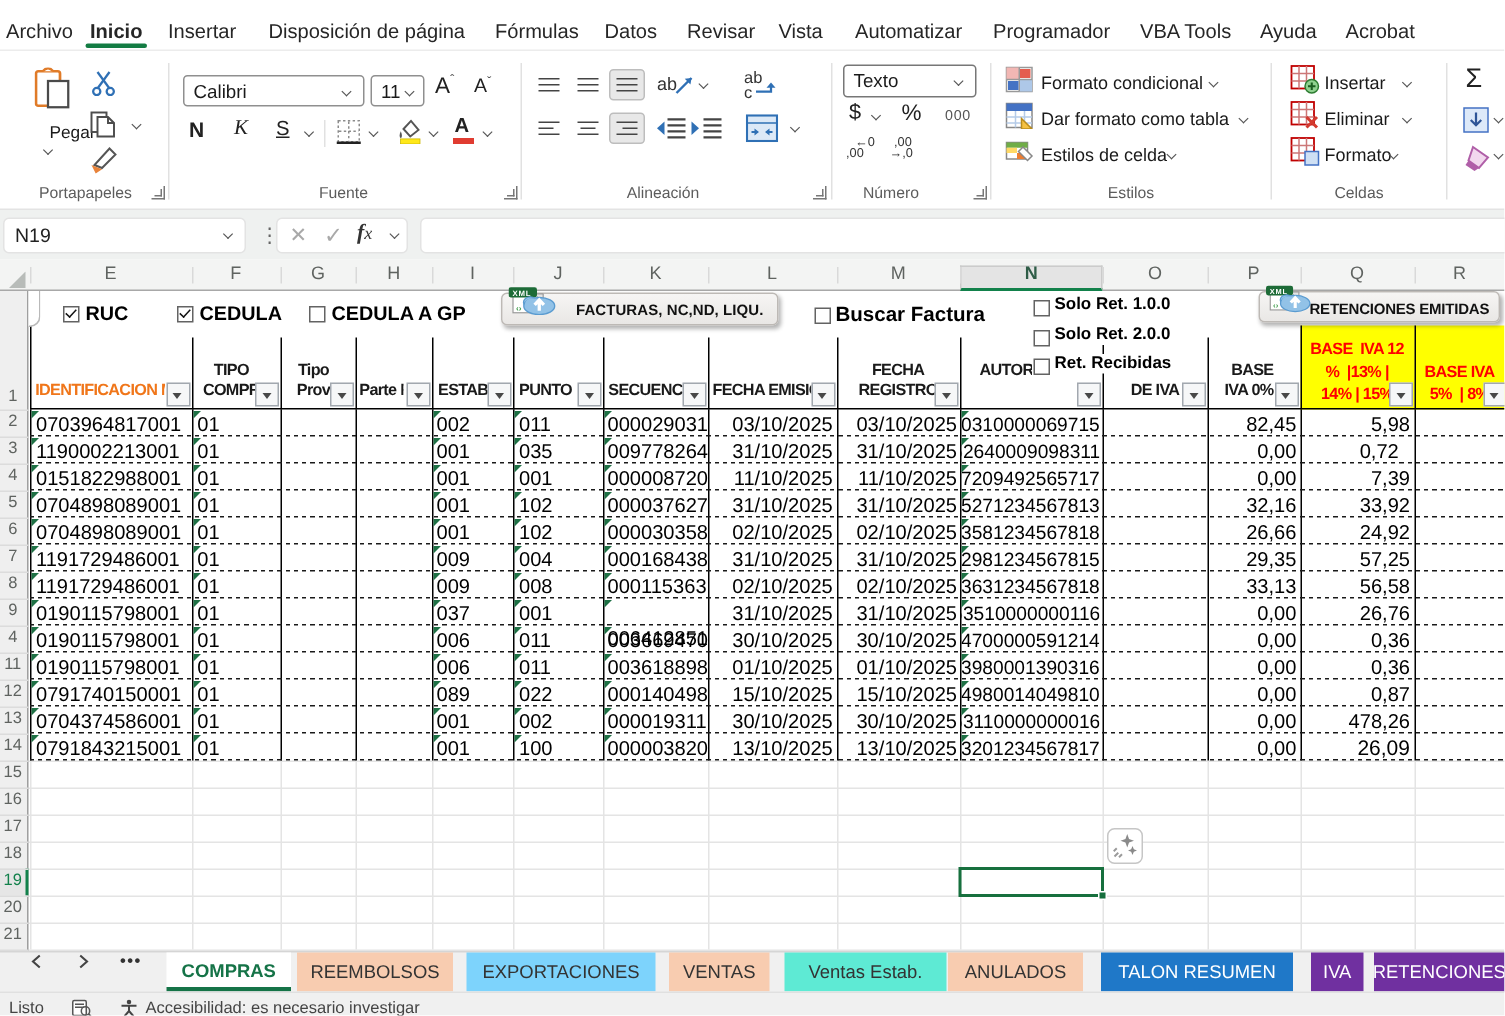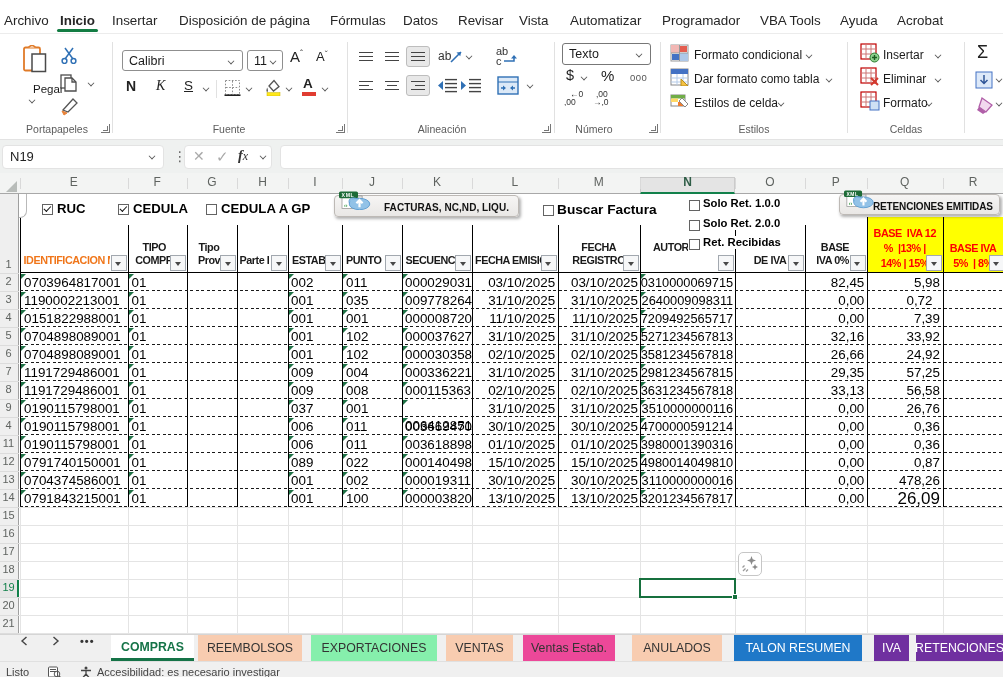--- a/index.html
+++ b/index.html
@@ -570,21 +570,21 @@
 <div class="gtri" style="left:21.2px;top:151.89999999999998px"></div>
 <div class="gtri" style="left:128.7px;top:151.89999999999998px"></div>
 <div class="gtri" style="left:289.2px;top:151.89999999999998px"></div>
 <div class="gtri" style="left:343.2px;top:151.89999999999998px"></div>
 <div class="gtri" style="left:403.2px;top:151.89999999999998px"></div>
 <div class="gtri" style="left:641.2px;top:151.89999999999998px"></div>
 <div class="cellt" style="left:24px;top:171.29999999999998px;line-height:13.5px;font-size:13.4px;">1191729486001</div>
 <div class="cellt" style="left:131.5px;top:171.29999999999998px;line-height:13.5px;font-size:13.4px;">01</div>
 <div class="cellt" style="left:291px;top:171.29999999999998px;line-height:13.5px;font-size:13.4px;">009</div>
 <div class="cellt" style="left:346px;top:171.29999999999998px;line-height:13.5px;font-size:13.4px;">004</div>
-<div class="cellt" style="left:405px;top:171.29999999999998px;line-height:13.5px;font-size:13.4px;">000336221</div>
+<div class="cellt" style="left:405px;top:171.29999999999998px;line-height:13.5px;font-size:13.4px;">000168438</div>
 <div class="cellt" style="left:475px;top:171.29999999999998px;line-height:13.5px;font-size:13.4px;width:80.2px;text-align:right;">31/10/2025</div>
 <div class="cellt" style="left:560.5px;top:171.29999999999998px;line-height:13.5px;font-size:13.4px;width:77.5px;text-align:right;">31/10/2025</div>
 <div class="cellt" style="left:640.8px;top:171.29999999999998px;width:92.4px;line-height:13.5px;font-size:12.8px;text-align:right;overflow:hidden;direction:rtl"><span style="unicode-bidi:plaintext">52981234567815</span></div>
 <div class="cellt" style="left:805px;top:171.29999999999998px;line-height:13.5px;font-size:13.4px;width:59.3px;text-align:right;">29,35</div>
 <div class="cellt" style="left:866.5px;top:171.29999999999998px;line-height:13.5px;font-size:13.4px;width:73.5px;text-align:right;">57,25</div>
 <div class="gtri" style="left:21.2px;top:169.89999999999998px"></div>
 <div class="gtri" style="left:128.7px;top:169.89999999999998px"></div>
 <div class="gtri" style="left:289.2px;top:169.89999999999998px"></div>
 <div class="gtri" style="left:343.2px;top:169.89999999999998px"></div>
 <div class="gtri" style="left:403.2px;top:169.89999999999998px"></div>
@@ -687,21 +687,21 @@
 <div class="gtri" style="left:641.2px;top:277.9px"></div>
 <div class="cellt" style="left:24px;top:297.3px;line-height:13.5px;font-size:13.4px;">0791843215001</div>
 <div class="cellt" style="left:131.5px;top:297.3px;line-height:13.5px;font-size:13.4px;">01</div>
 <div class="cellt" style="left:291px;top:297.3px;line-height:13.5px;font-size:13.4px;">001</div>
 <div class="cellt" style="left:346px;top:297.3px;line-height:13.5px;font-size:13.4px;">100</div>
 <div class="cellt" style="left:405px;top:297.3px;line-height:13.5px;font-size:13.4px;">000003820</div>
 <div class="cellt" style="left:475px;top:297.3px;line-height:13.5px;font-size:13.4px;width:80.2px;text-align:right;">13/10/2025</div>
 <div class="cellt" style="left:560.5px;top:297.3px;line-height:13.5px;font-size:13.4px;width:77.5px;text-align:right;">13/10/2025</div>
 <div class="cellt" style="left:640.8px;top:297.3px;width:92.4px;line-height:13.5px;font-size:12.8px;text-align:right;overflow:hidden;direction:rtl"><span style="unicode-bidi:plaintext">53201234567817</span></div>
 <div class="cellt" style="left:805px;top:297.3px;line-height:13.5px;font-size:13.4px;width:59.3px;text-align:right;">0,00</div>
-<div class="cellt" style="left:866.5px;top:297.3px;line-height:13.5px;font-size:17px;width:73.5px;text-align:right;">26,09</div>
+<div class="cellt" style="left:866.5px;top:297.3px;line-height:13.5px;font-size:14px;width:73.5px;text-align:right;">26,09</div>
 <div class="gtri" style="left:21.2px;top:295.9px"></div>
 <div class="gtri" style="left:128.7px;top:295.9px"></div>
 <div class="gtri" style="left:289.2px;top:295.9px"></div>
 <div class="gtri" style="left:343.2px;top:295.9px"></div>
 <div class="gtri" style="left:403.2px;top:295.9px"></div>
 <div class="gtri" style="left:641.2px;top:295.9px"></div>
 <div class="abs" style="left:19px;top:0.19999999999998863px;width:8px;height:24px;background:#fff;border-right:1.2px solid #b9b9b9;border-bottom:1.2px solid #b9b9b9;border-radius:0 0 7px 0;z-index:7"></div>
 <div class="cb on" style="left:42px;top:9.699999999999989px"></div>
 <div class="cblab" style="left:56px;top:6.699999999999989px;font-size:13.2px">RUC</div>
 <div class="cb on" style="left:118px;top:9.699999999999989px"></div>
@@ -762,23 +762,23 @@
 <svg width="8" height="10" viewBox="0 0 8 10" style="margin-left:20px">
           <path d="M6.5 1 L2 5 L6.5 9" stroke="#444" stroke-width="1.4" fill="none"></path>
         </svg>
 <svg width="8" height="10" viewBox="0 0 8 10" style="margin-left:24px">
           <path d="M1.5 1 L6 5 L1.5 9" stroke="#444" stroke-width="1.4" fill="none"></path>
         </svg>
 <span style="margin-left:20px;letter-spacing:1px;color:#333;font-weight:bold;font-size:11px">•••</span>
       </div>
 <div style="position:absolute;left:111px;top:0;width:83px;height:26px;display:flex;align-items:center;justify-content:center;white-space:nowrap;overflow:hidden;background:#fff;color:#157347;font-weight:bold;border-bottom:3px solid #157347;">COMPRAS</div>
 <div style="position:absolute;left:198px;top:0;width:104px;height:26px;display:flex;align-items:center;justify-content:center;white-space:nowrap;overflow:hidden;background:#f8ccb0;color:#333;">REEMBOLSOS</div>
-<div style="position:absolute;left:311px;top:0;width:126px;height:26px;display:flex;align-items:center;justify-content:center;white-space:nowrap;overflow:hidden;background:#86efac;color:#333;">EXPORTACIONES</div>
+<div style="position:absolute;left:311px;top:0;width:126px;height:26px;display:flex;align-items:center;justify-content:center;white-space:nowrap;overflow:hidden;background:#7dd3fc;color:#333;">EXPORTACIONES</div>
 <div style="position:absolute;left:446px;top:0;width:67px;height:26px;display:flex;align-items:center;justify-content:center;white-space:nowrap;overflow:hidden;background:#f8ccb0;color:#333;">VENTAS</div>
-<div style="position:absolute;left:523px;top:0;width:92px;height:26px;display:flex;align-items:center;justify-content:center;white-space:nowrap;overflow:hidden;background:#ec4899;color:#333;">Ventas Estab.</div>
+<div style="position:absolute;left:523px;top:0;width:108px;height:26px;display:flex;align-items:center;justify-content:center;white-space:nowrap;overflow:hidden;background:#5eead4;color:#333;">Ventas Estab.</div>
 <div style="position:absolute;left:632px;top:0;width:90px;height:26px;display:flex;align-items:center;justify-content:center;white-space:nowrap;overflow:hidden;background:#f8ccb0;color:#333;">ANULADOS</div>
 <div style="position:absolute;left:734px;top:0;width:128px;height:26px;display:flex;align-items:center;justify-content:center;white-space:nowrap;overflow:hidden;background:#1f78c8;color:#fff;">TALON RESUMEN</div>
 <div style="position:absolute;left:874px;top:0;width:35px;height:26px;display:flex;align-items:center;justify-content:center;white-space:nowrap;overflow:hidden;background:#7030a0;color:#fff;">IVA</div>
 <div style="position:absolute;left:916px;top:0;width:87px;height:26px;display:flex;align-items:center;justify-content:center;white-space:nowrap;overflow:hidden;background:#7030a0;color:#fff;">RETENCIONES</div>
 </div>
 <div id="statusbar" style="position:absolute;left:0;top:661px;width:1003px;height:16px;background:#f0f0f0;border-top:1px solid #e0e0e0;font-size:11px;color:#444">
 <div style="position:absolute;left:6px;top:3.5px">Listo</div>
 <svg style="position:absolute;left:48px;top:4px" width="13" height="12" viewBox="0 0 13 12">
         <rect x="0.5" y="1" width="9" height="10" rx="1" fill="#fff" stroke="#555"></rect>
         <line x1="2" y1="3.5" x2="8" y2="3.5" stroke="#555"></line>

